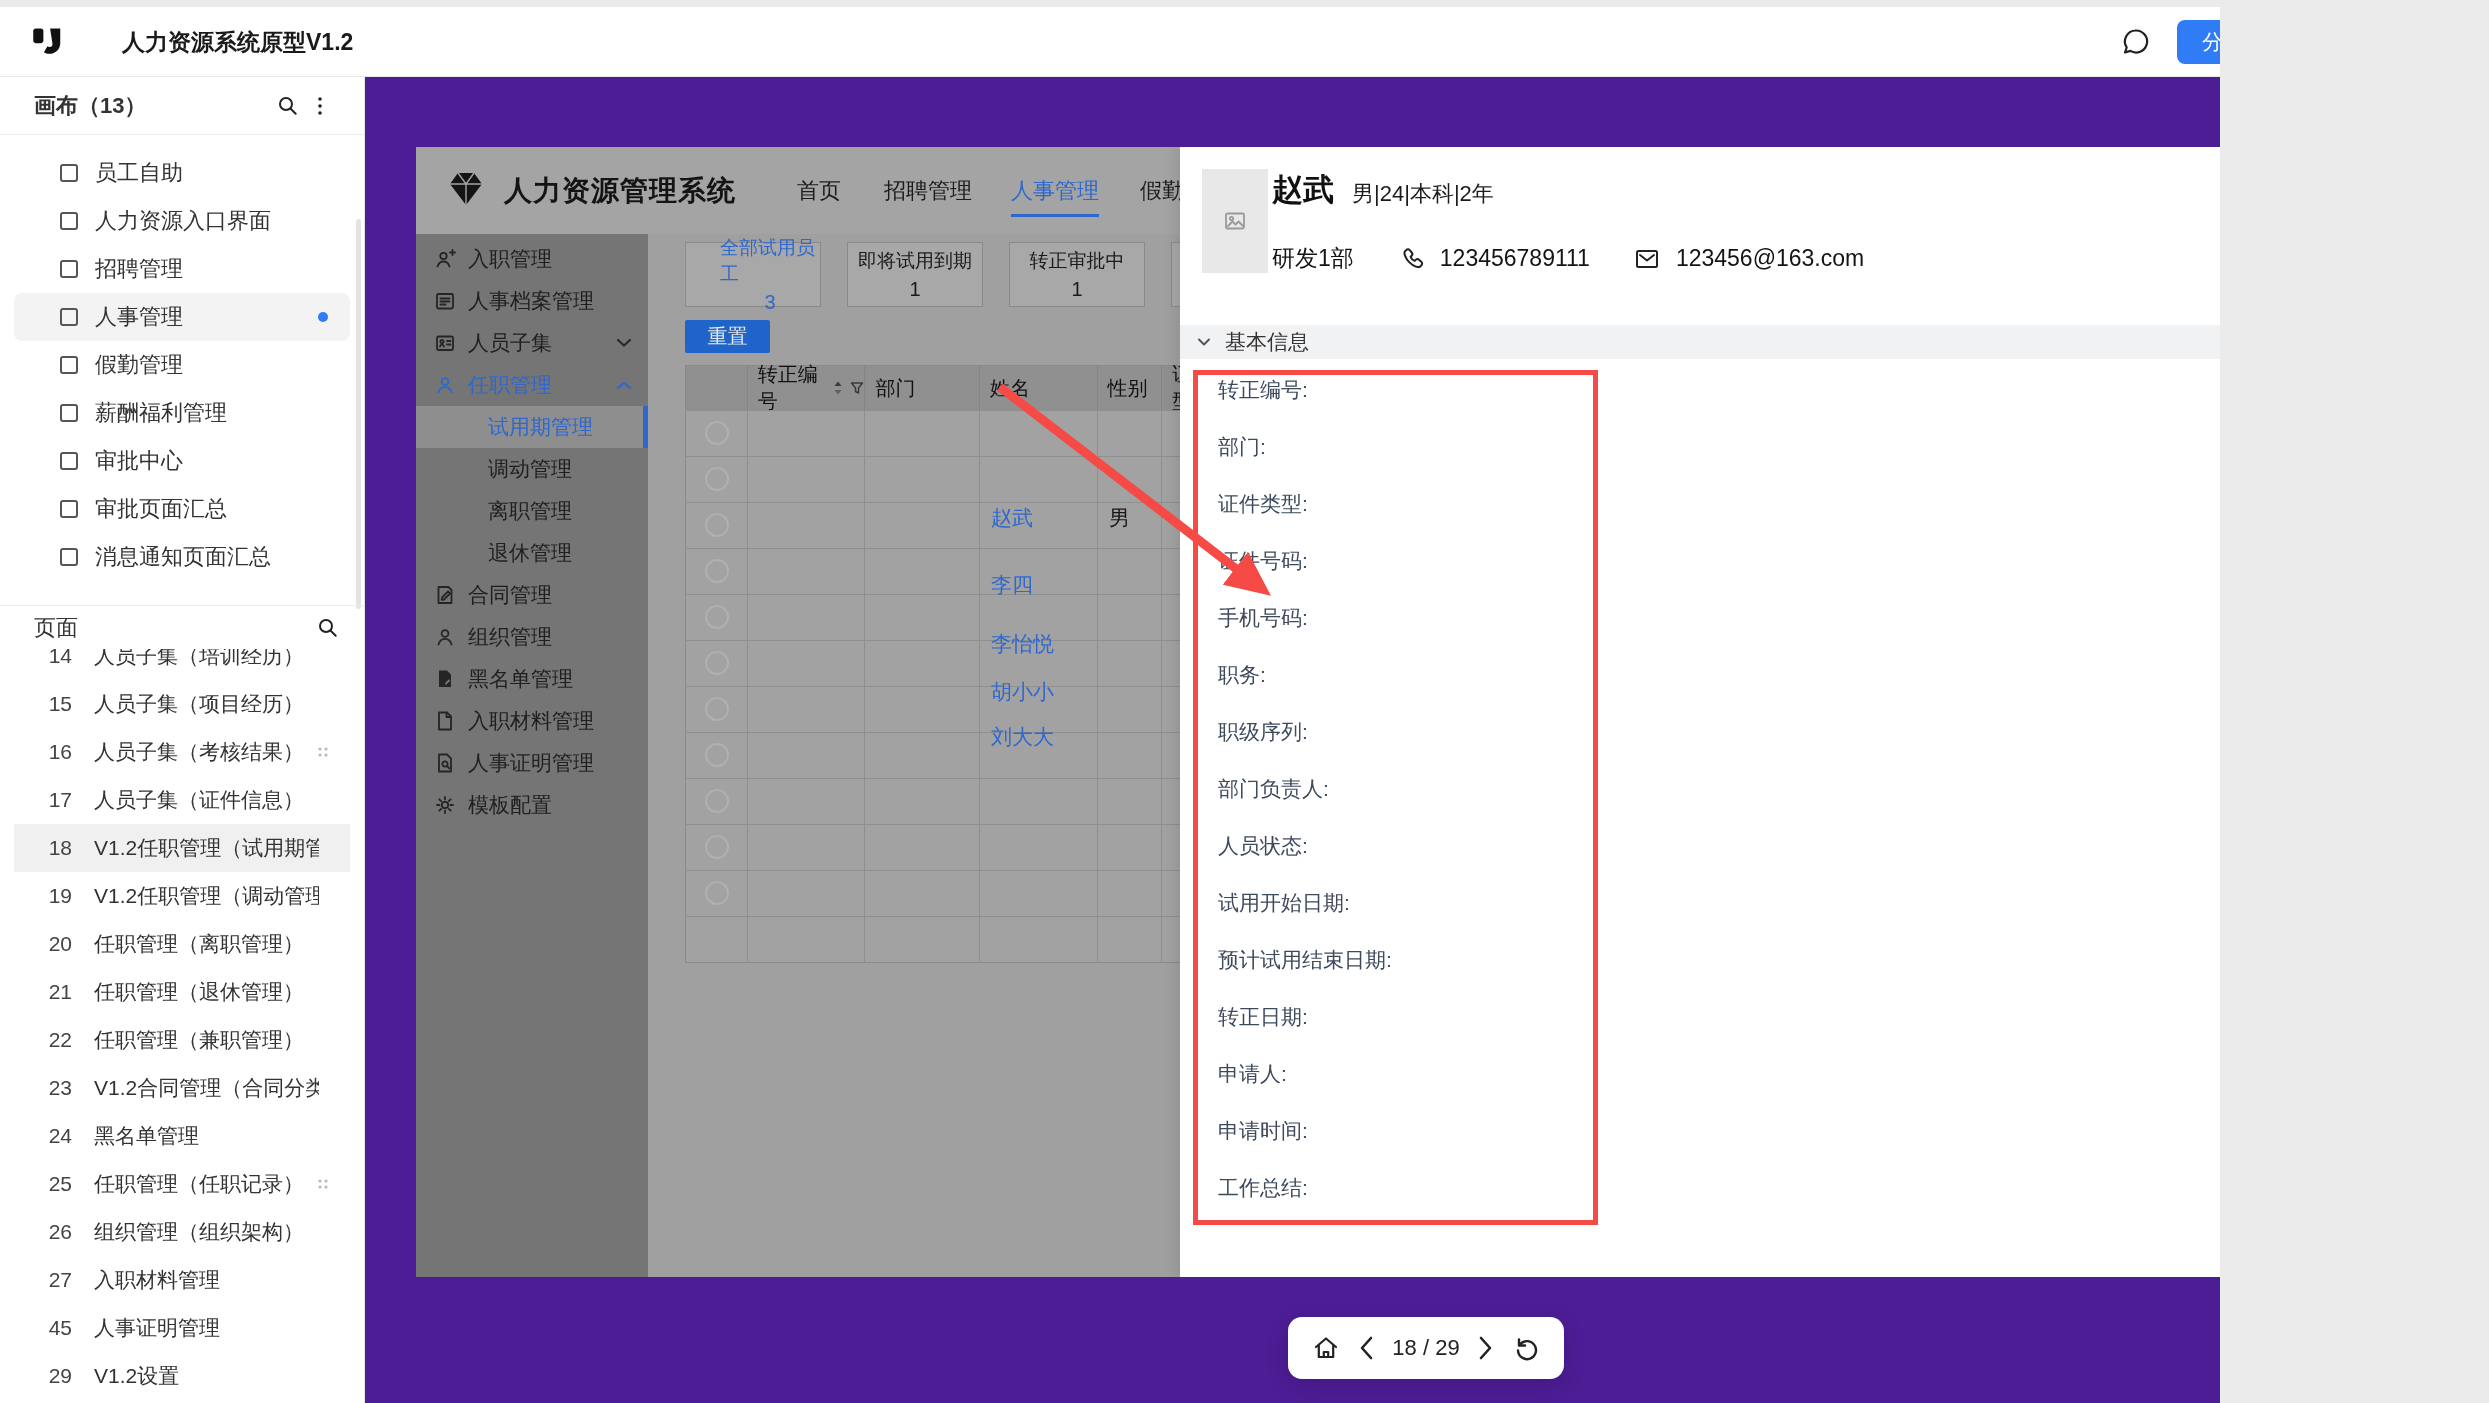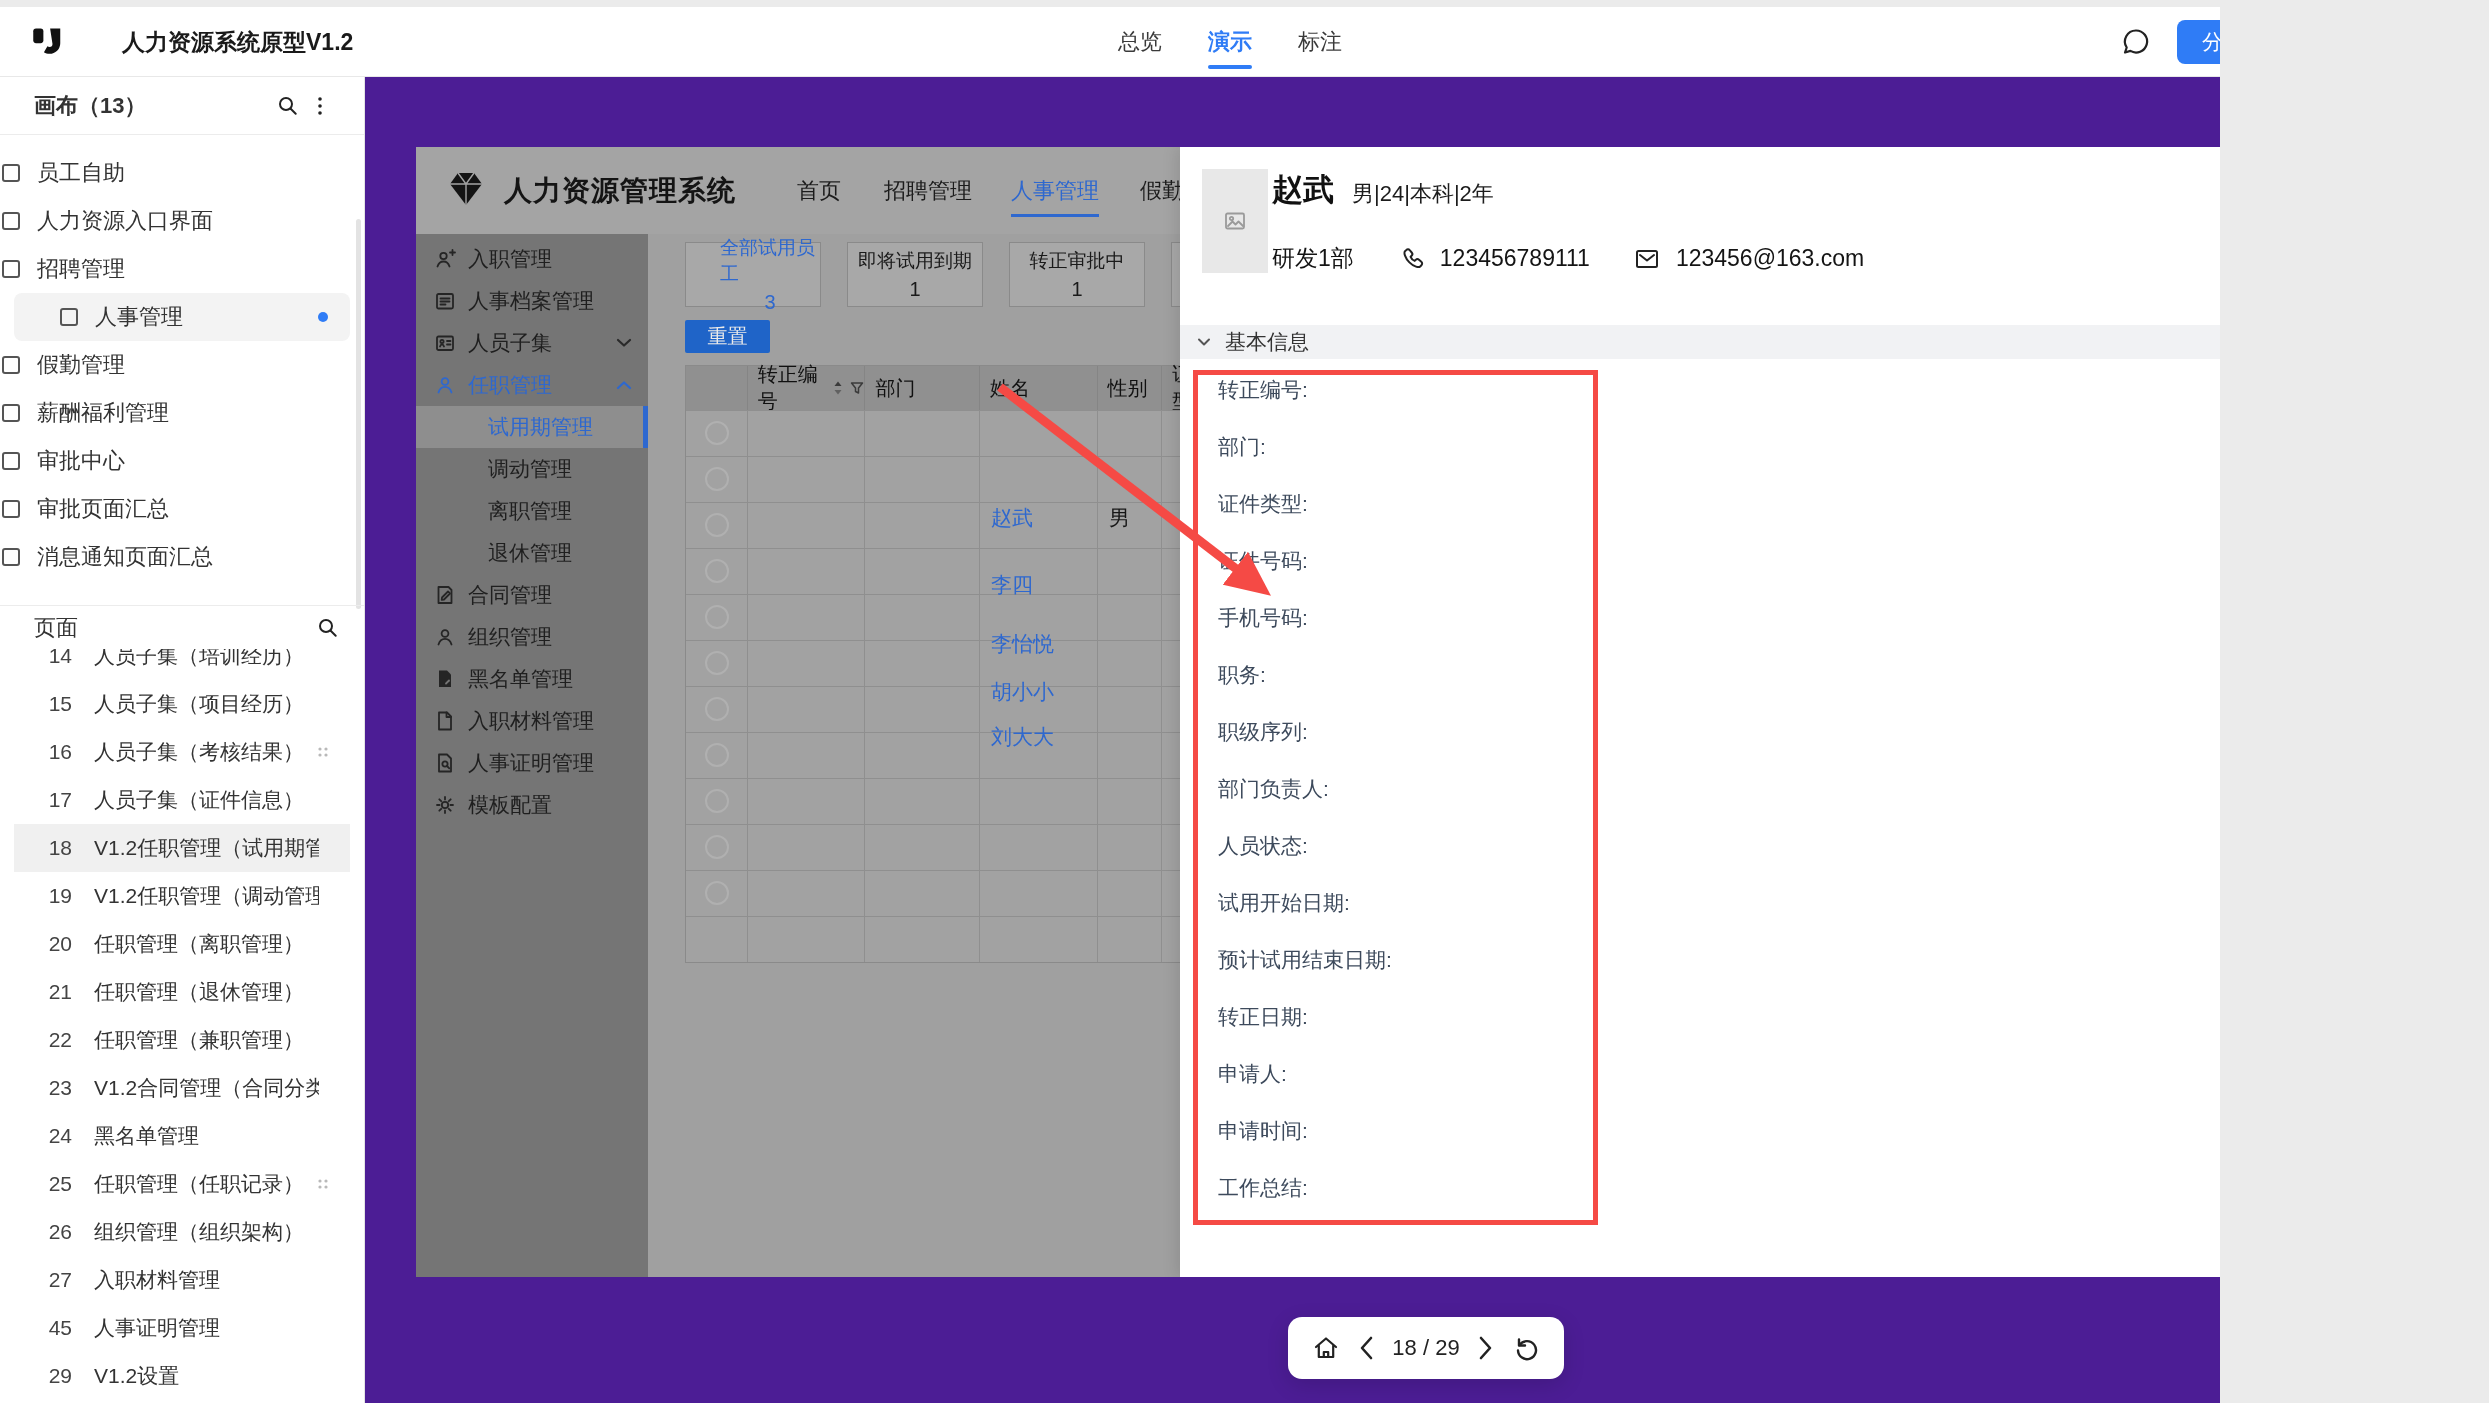--- a/index.html
+++ b/index.html
@@ -25,21 +25,21 @@
   .share-btn{width:92px;height:44px;border-radius:8px;background:var(--accent);color:#fff;font-size:21px;display:flex;align-items:center;justify-content:center;cursor:pointer;}
   .zoom-ctl{display:flex;align-items:center;gap:8px;font-size:21px;color:#222;cursor:pointer;}
 
   
   .sidebar{position:absolute;left:0;top:70px;width:365px;height:1333px;background:#fff;border-right:1px solid #e4e4e4;z-index:30;}
   .sb-head{position:absolute;left:0;top:0;width:100%;height:58px;border-bottom:1px solid #ececec;}
   .sb-head .t{position:absolute;left:34px;top:0;height:58px;display:flex;align-items:center;font-size:22px;font-weight:600;color:#333;}
   .sb-head .ic1{position:absolute;left:276px;top:17px;}
   .sb-head .ic2{position:absolute;left:316px;top:17px;}
   .cv-list{position:absolute;left:0;top:58px;width:100%;padding-top:14px;}
-  .cv-row{position:relative;height:48px;display:flex;align-items:center;gap:15px;font-size:22px;color:#333;cursor:pointer;}
+  .cv-row{position:relative;height:48px;display:flex;align-items:center;padding-left:58px;gap:15px;font-size:22px;color:#333;cursor:pointer;}
   .cv-row.is-selected{margin:0 14px;padding-left:44px;background:#f3f3f3;border-radius:8px;}
   .cv-row .fr{color:#555;flex:0 0 auto;}
   .cv-dot{position:absolute;right:22px;top:50%;transform:translateY(-50%);width:10px;height:10px;border-radius:50%;background:var(--accent);}
   .sb-scroll{position:absolute;right:3px;top:142px;width:5px;height:390px;background:#e3e3e3;border-radius:3px;}
   .pg-head{position:absolute;left:0;top:528px;width:100%;height:44px;border-top:1px solid #ececec;}
   .pg-head .t{position:absolute;left:34px;top:0;height:44px;display:flex;align-items:center;font-size:22px;font-weight:500;color:#333;}
   .pg-head .ic1{position:absolute;left:316px;top:10px;}
   .pg-list{position:absolute;left:0;top:572px;bottom:0;width:100%;overflow:hidden;}
   .pg-inner{margin-top:-17px;}
   .pg-row{position:relative;height:48px;display:flex;align-items:center;padding-left:36px;font-size:21px;color:#333;cursor:pointer;white-space:nowrap;}
@@ -116,32 +116,20 @@
   <div class="topbar">
     <span class="logo">
         <svg width="38" height="36" viewBox="0 0 32 32">
           <g fill="currentColor">
             <rect x="2" y="4" width="9" height="13" rx="2.5"></rect>
             <path d="M17 4h9v13a9.5 9.5 0 0 1-9.5 9.5c-1.9 0-3.6-.5-5-1.4l3.1-5.3c.6.4 1.2.6 1.9.6a2.6 2.6 0 0 0 2.6-2.6z"></path>
           </g>
         </svg>
       </span>
     <div class="tb-title">人力资源系统原型V1.2</div>
-    <div class="tabs">
-
-    <div class="tab">
-          <span>总览</span>
-        </div>
-        <div class="tab active">
-          <span>演示</span>
-        </div>
-        <div class="tab">
-          <span>标注</span>
-        </div>
-      </div>
     <div class="tb-right">
       <span class="icon">
           <svg width="30" height="30" viewBox="0 0 30 30" fill="none" stroke="currentColor" stroke-width="1.8" stroke-linecap="round" stroke-linejoin="round">
             <path d="M15 3.5a11 11 0 1 1-5.6 20.4L4 25.5l1.7-5A11 11 0 0 1 15 3.5z" stroke-width="2.2"></path>
           </svg>
         </span>
       <div class="share-btn">分享</div>
       <span class="icon">
           <svg width="28" height="28" viewBox="0 0 28 28" fill="none" stroke="currentColor" stroke-width="1.8" stroke-linecap="round" stroke-linejoin="round">
             <path d="M4 9h20M4 19h20" stroke-width="2.2"></path>

